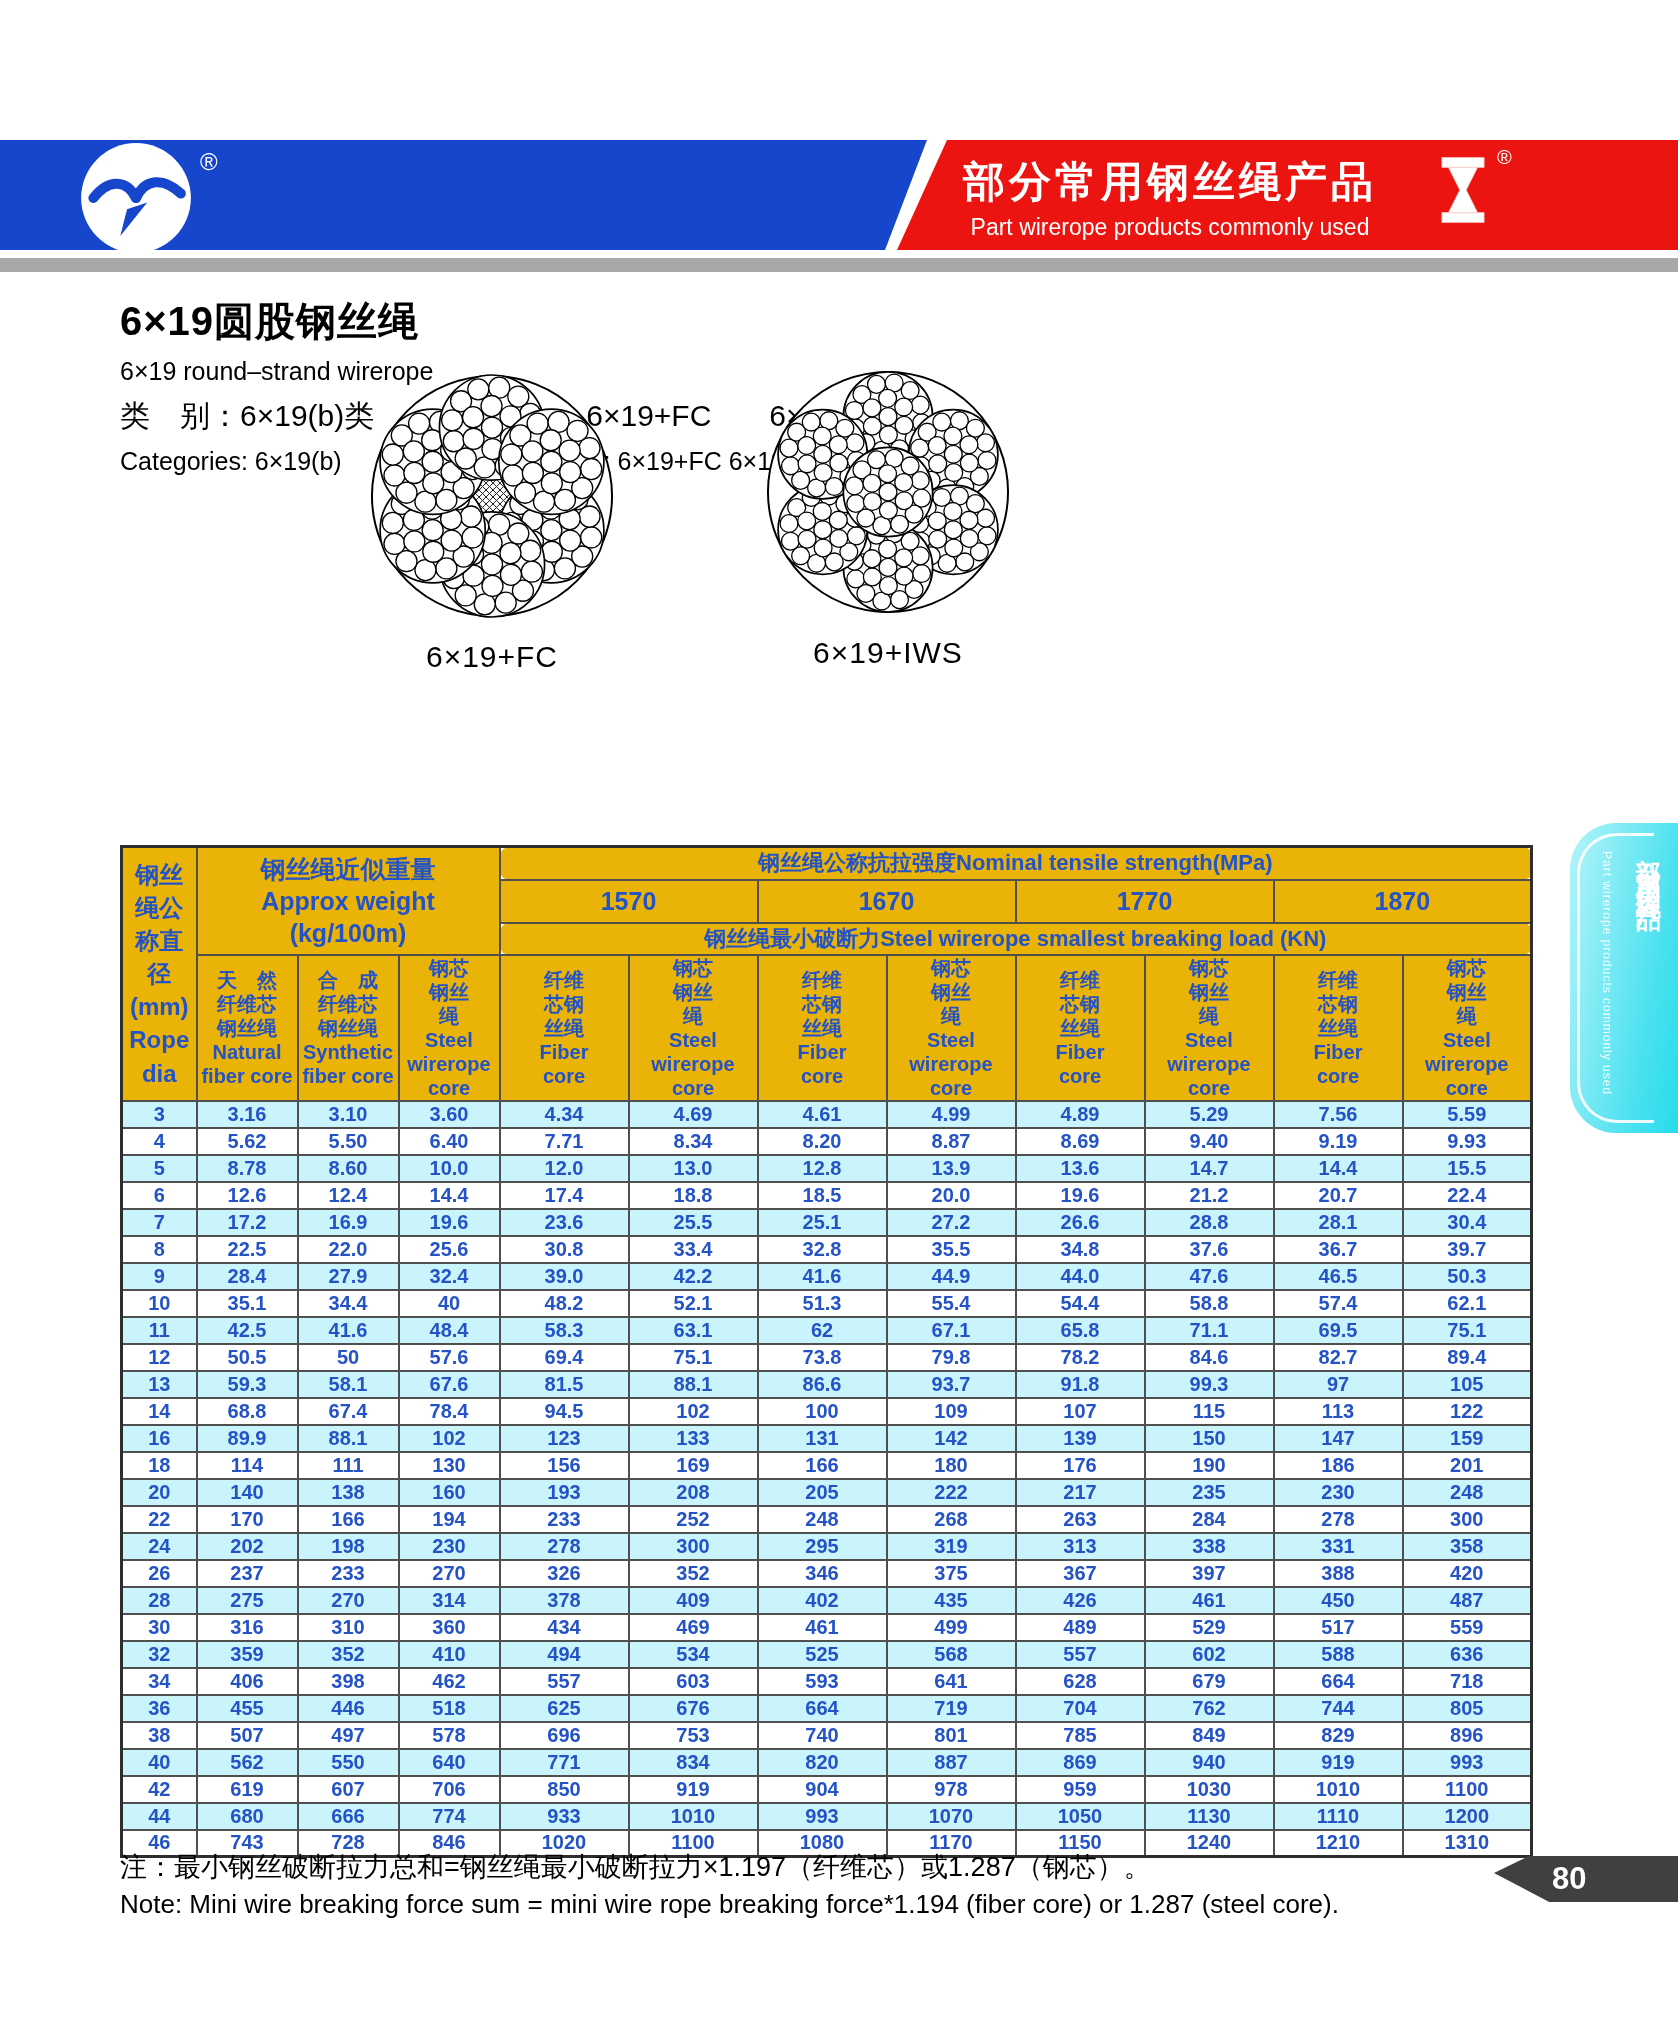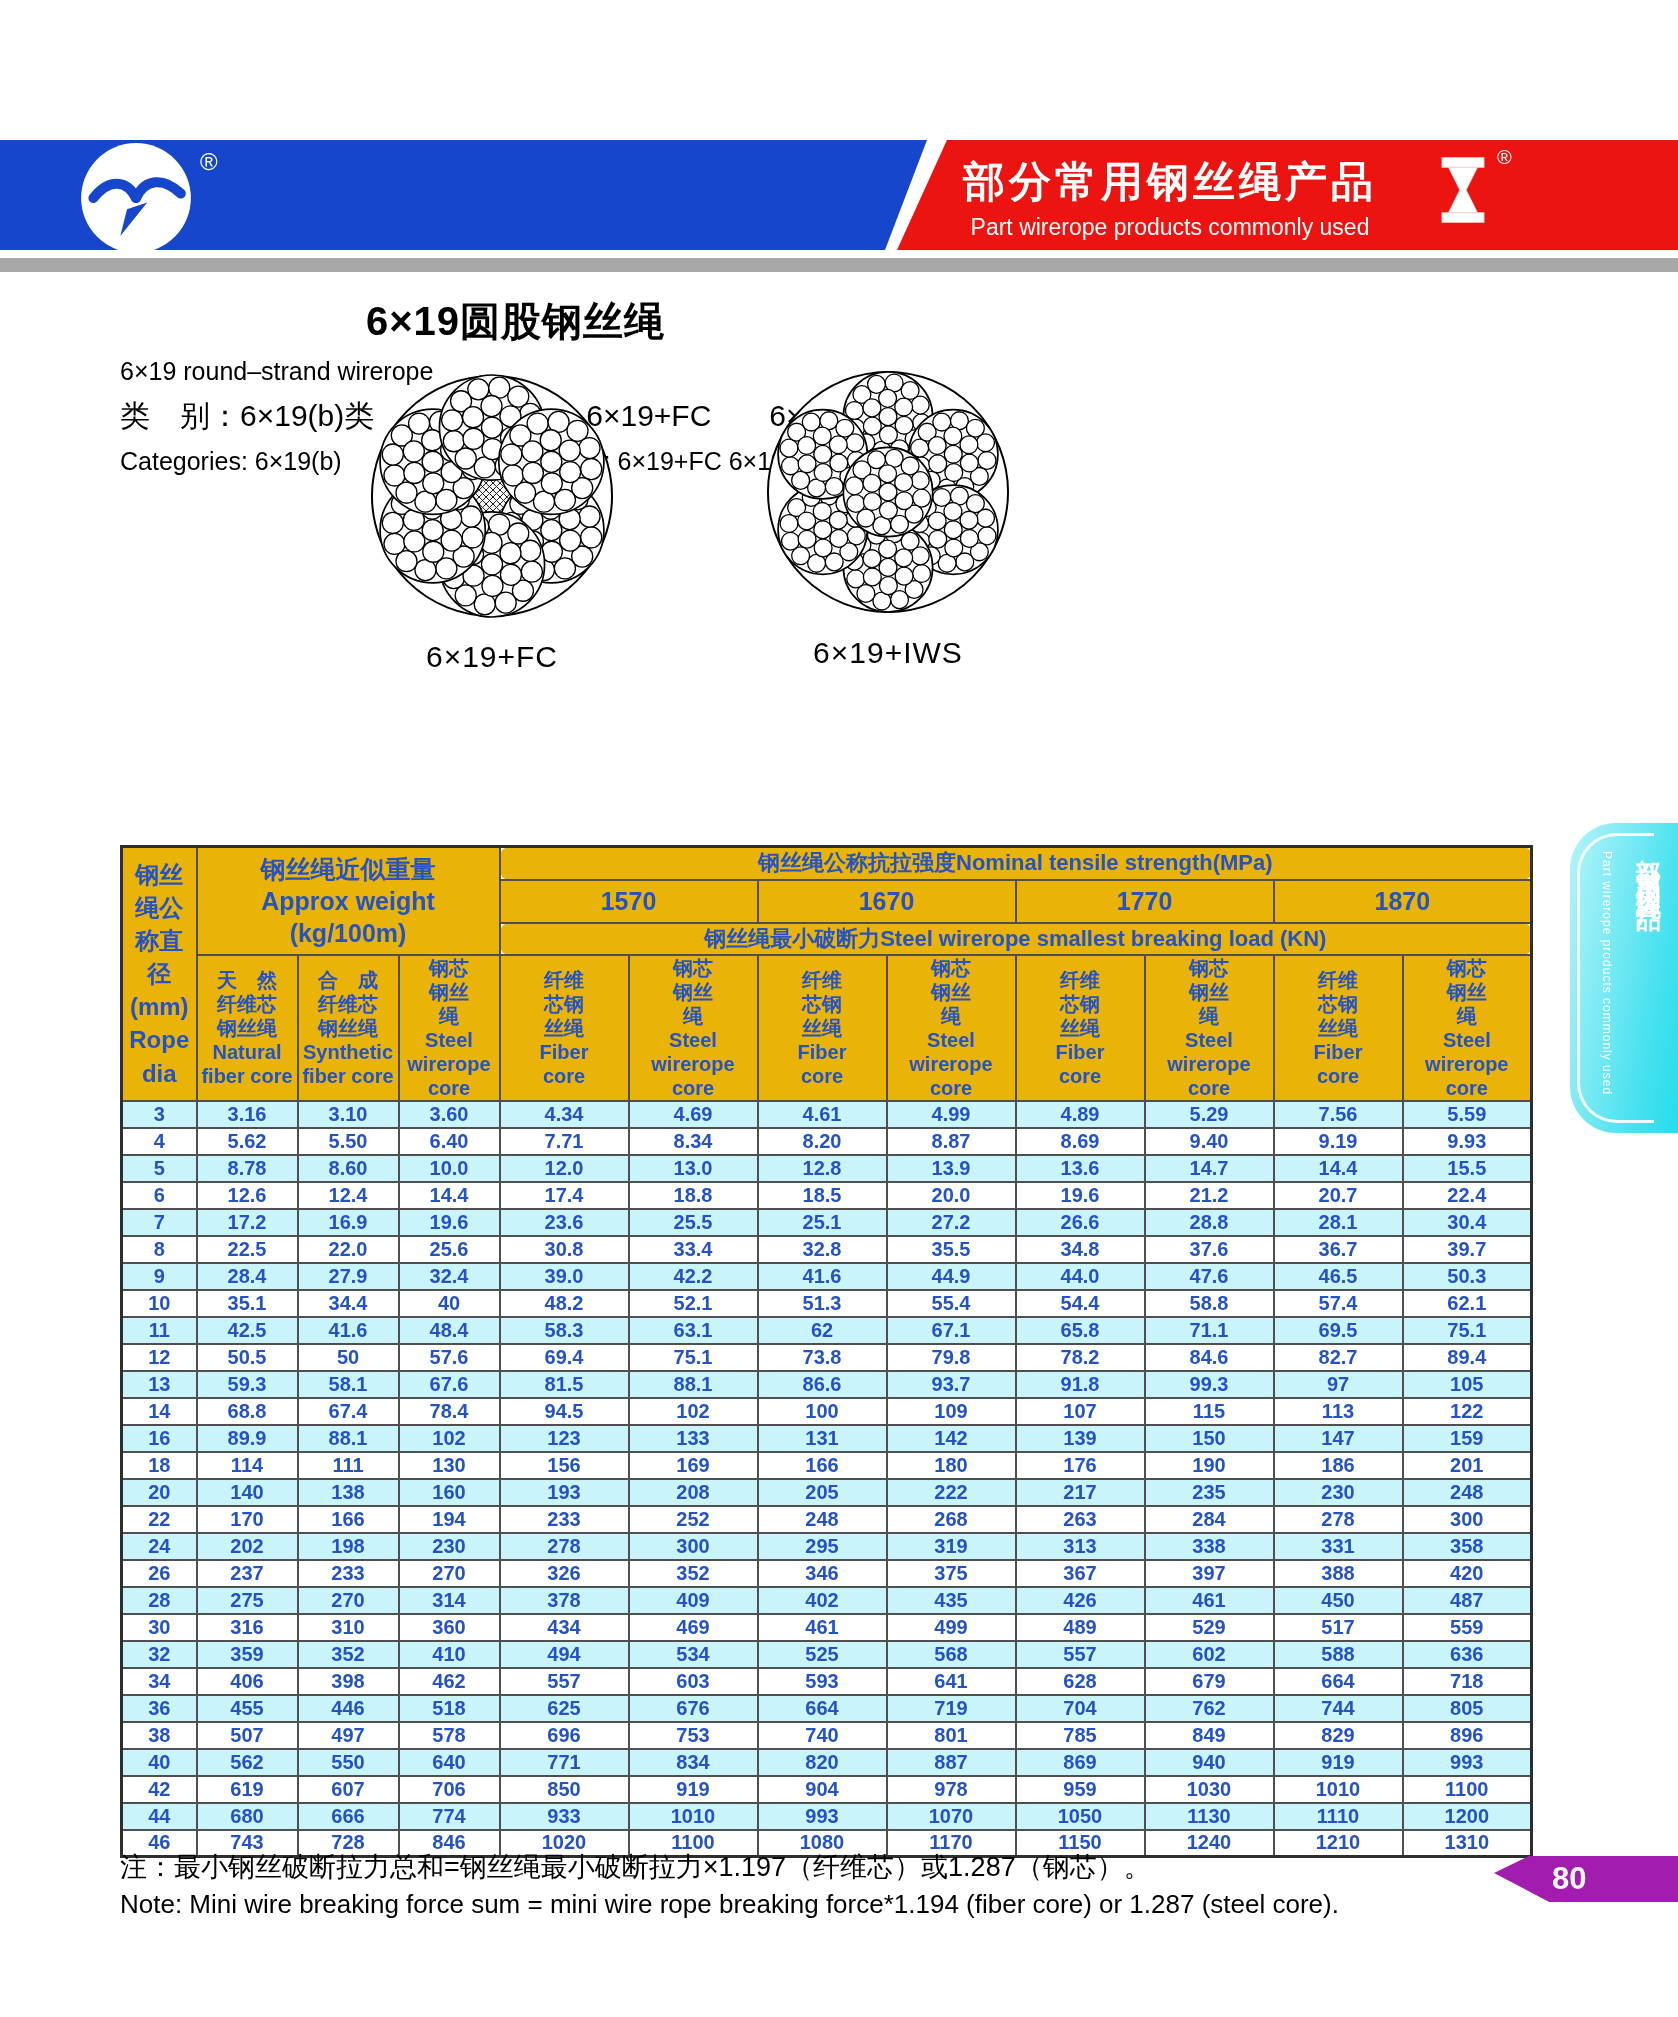--- a/index.html
+++ b/index.html
@@ -19,21 +19,21 @@
   .bl-en { font-size:26px; margin-top:6px; }
   .br-text { position:absolute; left:66px; top:14px; color:#fff; text-align:center; }
   .br-zh { font-size:42px; font-weight:bold; letter-spacing:4px; }
   .br-en { font-size:23px; margin-top:4px; }
   .emblem { position:absolute; left:540px; top:16px; }
   .emblem-reg { position:absolute; left:600px; top:6px; color:#fff; font-size:20px; }
   .graybar { position:absolute; left:0; top:258px; width:1678px; height:14px; background:#a8a8a8; }
 
   
   .intro { position:absolute; left:120px; top:294px; color:#000; }
-  .intro-title { font-size:40px; font-weight:bold; letter-spacing:1px;text-align:center; }
+  .intro-title { font-size:40px; font-weight:bold; letter-spacing:1px; }
   .intro-en { font-size:25px; margin-top:8px; }
   .intro-l3 { font-size:30px; margin-top:10px; }
   .intro-l3 .gap1 { margin-left:92px; }
   .intro-l3 .gap2 { margin-left:58px; }
   .intro-l4 { font-size:25px; margin-top:10px; }
   .intro-l4 .gap1 { margin-left:98px; }
 
   
   .diag { position:absolute; width:248px; }
   .diag-fc { left:368px; top:372px; }
@@ -67,21 +67,21 @@
   .side-tab::before { content:""; position:absolute; left:7px; top:10px; bottom:10px;
     width:74px; border:3px solid rgba(255,255,255,.9); border-right:none;
     border-radius:40px 0 0 40px; }
   .side-zh { position:absolute; right:12px; top:16px; writing-mode:vertical-rl;
     font-size:25px; font-weight:bold; color:#fff; letter-spacing:6px; }
   .side-en { position:absolute; right:64px; top:28px; writing-mode:vertical-rl;
     font-size:12px; color:rgba(255,255,255,.95); letter-spacing:1px; }
 
   
   .page-arrow { position:absolute; top:1856px; right:0; width:184px; height:46px;
-    background:#a21caf; clip-path:polygon(0 37%,19% 0,100% 0,100% 100%,30% 100%);
+    background:#404040; clip-path:polygon(0 37%,19% 0,100% 0,100% 100%,30% 100%);
     display:flex; align-items:center; }
   .page-arrow span { margin-left:58px; color:#fff; font-weight:bold; font-size:31px; }
 </style>
 </head>
 <body>
 
 <div class="banner">
   <div class="banner-blue">
     <div class="logo-wrap">
       <svg viewBox="0 0 100 100" width="112" height="112">

